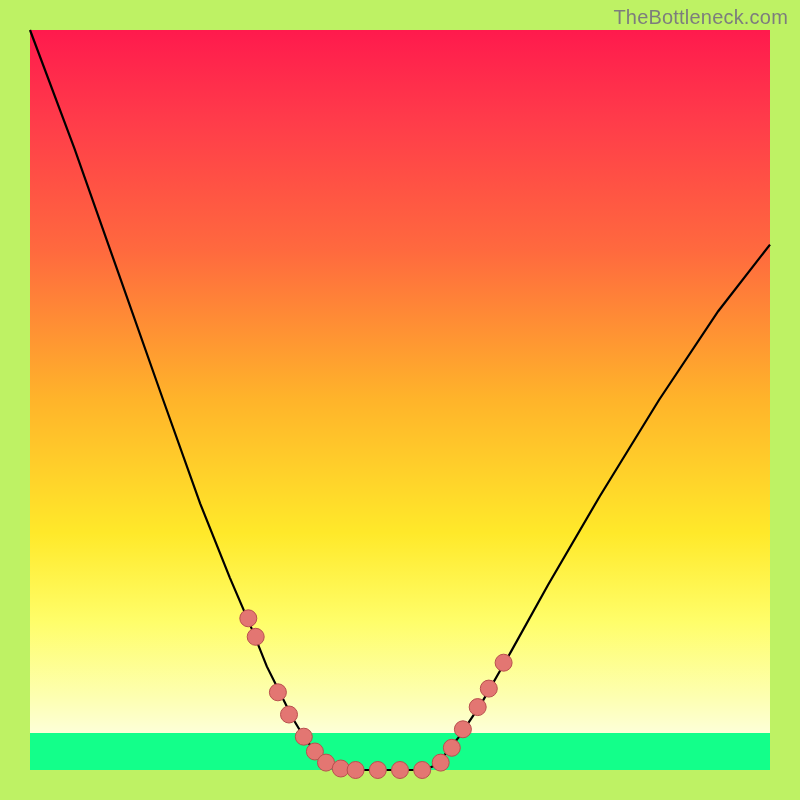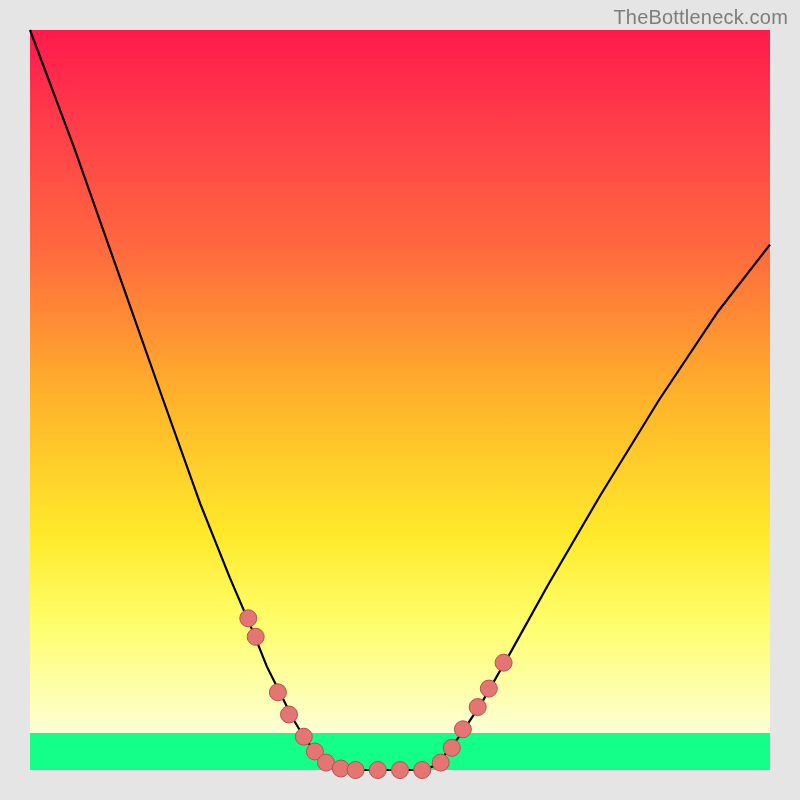--- a/index.html
+++ b/index.html
@@ -10,21 +10,21 @@
     overflow: hidden;
     background: #000;
     font-family: Arial, Helvetica, sans-serif;
   }
   .frame {
     position: absolute;
     left: 0;
     top: 0;
     width: 800px;
     height: 800px;
-    background: #e5e5e5;
+    background: #bef264;
   }
   .plot-area {
     position: absolute;
     left: 30px;
     top: 30px;
     width: 740px;
     height: 740px;
     
     background: linear-gradient(
       to bottom,

